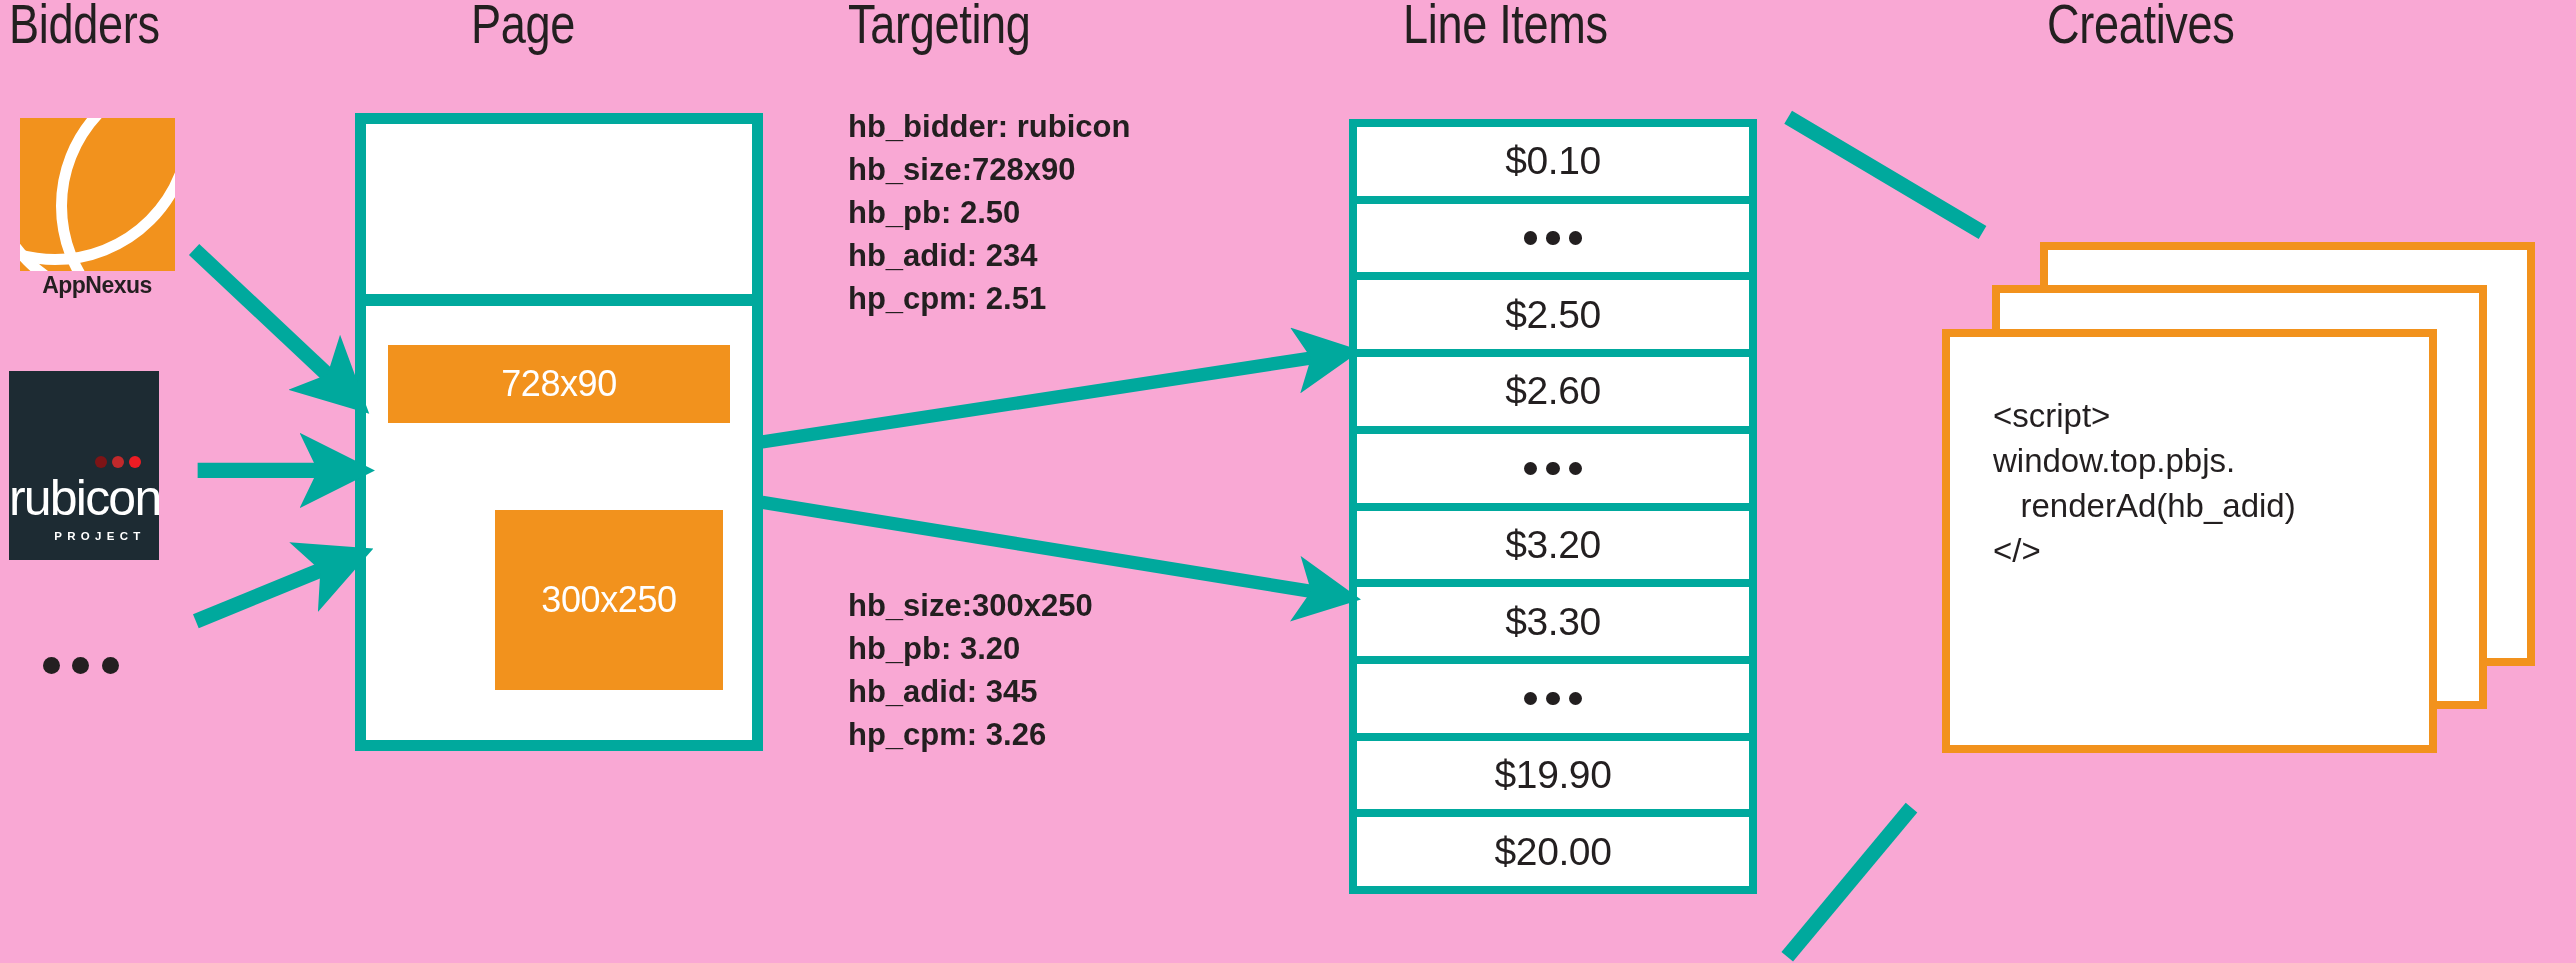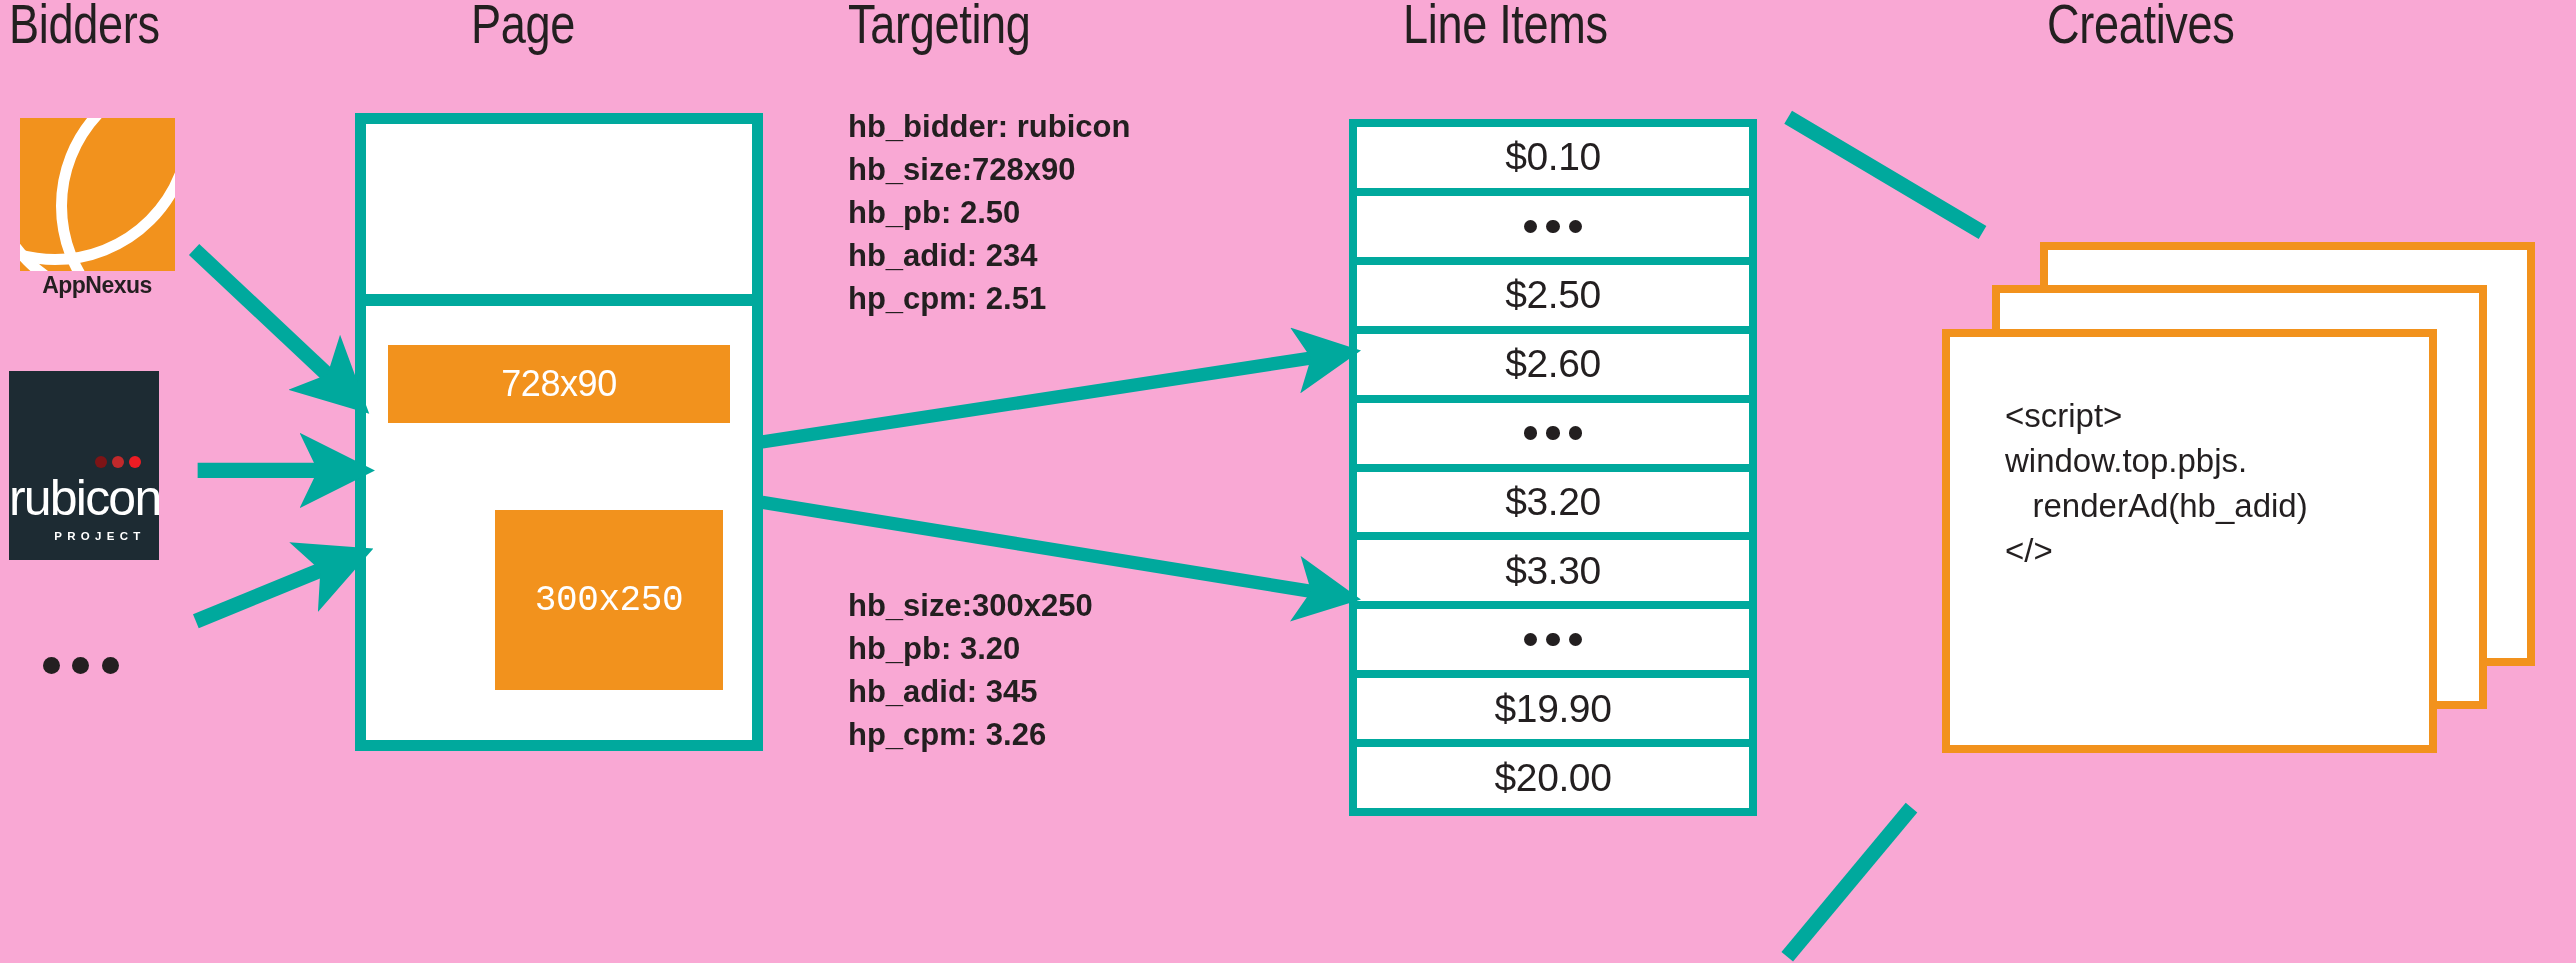--- a/index.html
+++ b/index.html
@@ -128,40 +128,40 @@
     color: #ffffff;
     display: flex;
     align-items: center;
     justify-content: center;
     font-size: 36px;
     font-weight: 400;
     letter-spacing: -0.4px;
     background: #F2921D;
   }
   .ad-728 { left: 388px; top: 345px; width: 342px; height: 78px; }
-  .ad-300 { left: 495px; top: 510px; width: 228px; height: 180px; font-family: Liberation Mono, monospace; }
+  .ad-300 { left: 495px; top: 510px; width: 228px; height: 180px; }
 
   
   .targeting {
     position: absolute;
     font-family: "Liberation Sans", sans-serif;
     font-weight: 700;
     font-size: 31px;
     line-height: 43px;
     color: #231f20;
     white-space: nowrap;
   }
   .targeting-1 { left: 848px; top: 105px; }
   .targeting-2 { left: 848px; top: 584px; }
 
   
   .lineitems {
     position: absolute;
     left: 1349px; top: 119px;
-    width: 408px; height: 697px;
+    width: 408px; height: 775px;
     border: 8px solid #00a99d;
     box-sizing: border-box;
     background: #ffffff;
     display: flex;
     flex-direction: column;
   }
   .li-row {
     flex: 1 1 0;
     border-bottom: 8px solid #00a99d;
     display: flex;
@@ -190,21 +190,20 @@
   .creative-code {
     position: absolute;
     left: 1993px; top: 393px;
     z-index: 4;
     font-family: "Liberation Sans", sans-serif;
     font-weight: 400;
     font-size: 33px;
     line-height: 45px;
     color: #231f20;
     white-space: pre;
-    margin-left: 12px;
   }
 
   
   #arrows {
     position: absolute;
     left: 0; top: 0;
     width: 2576px; height: 963px;
     pointer-events: none;
     z-index: 5;
   }

